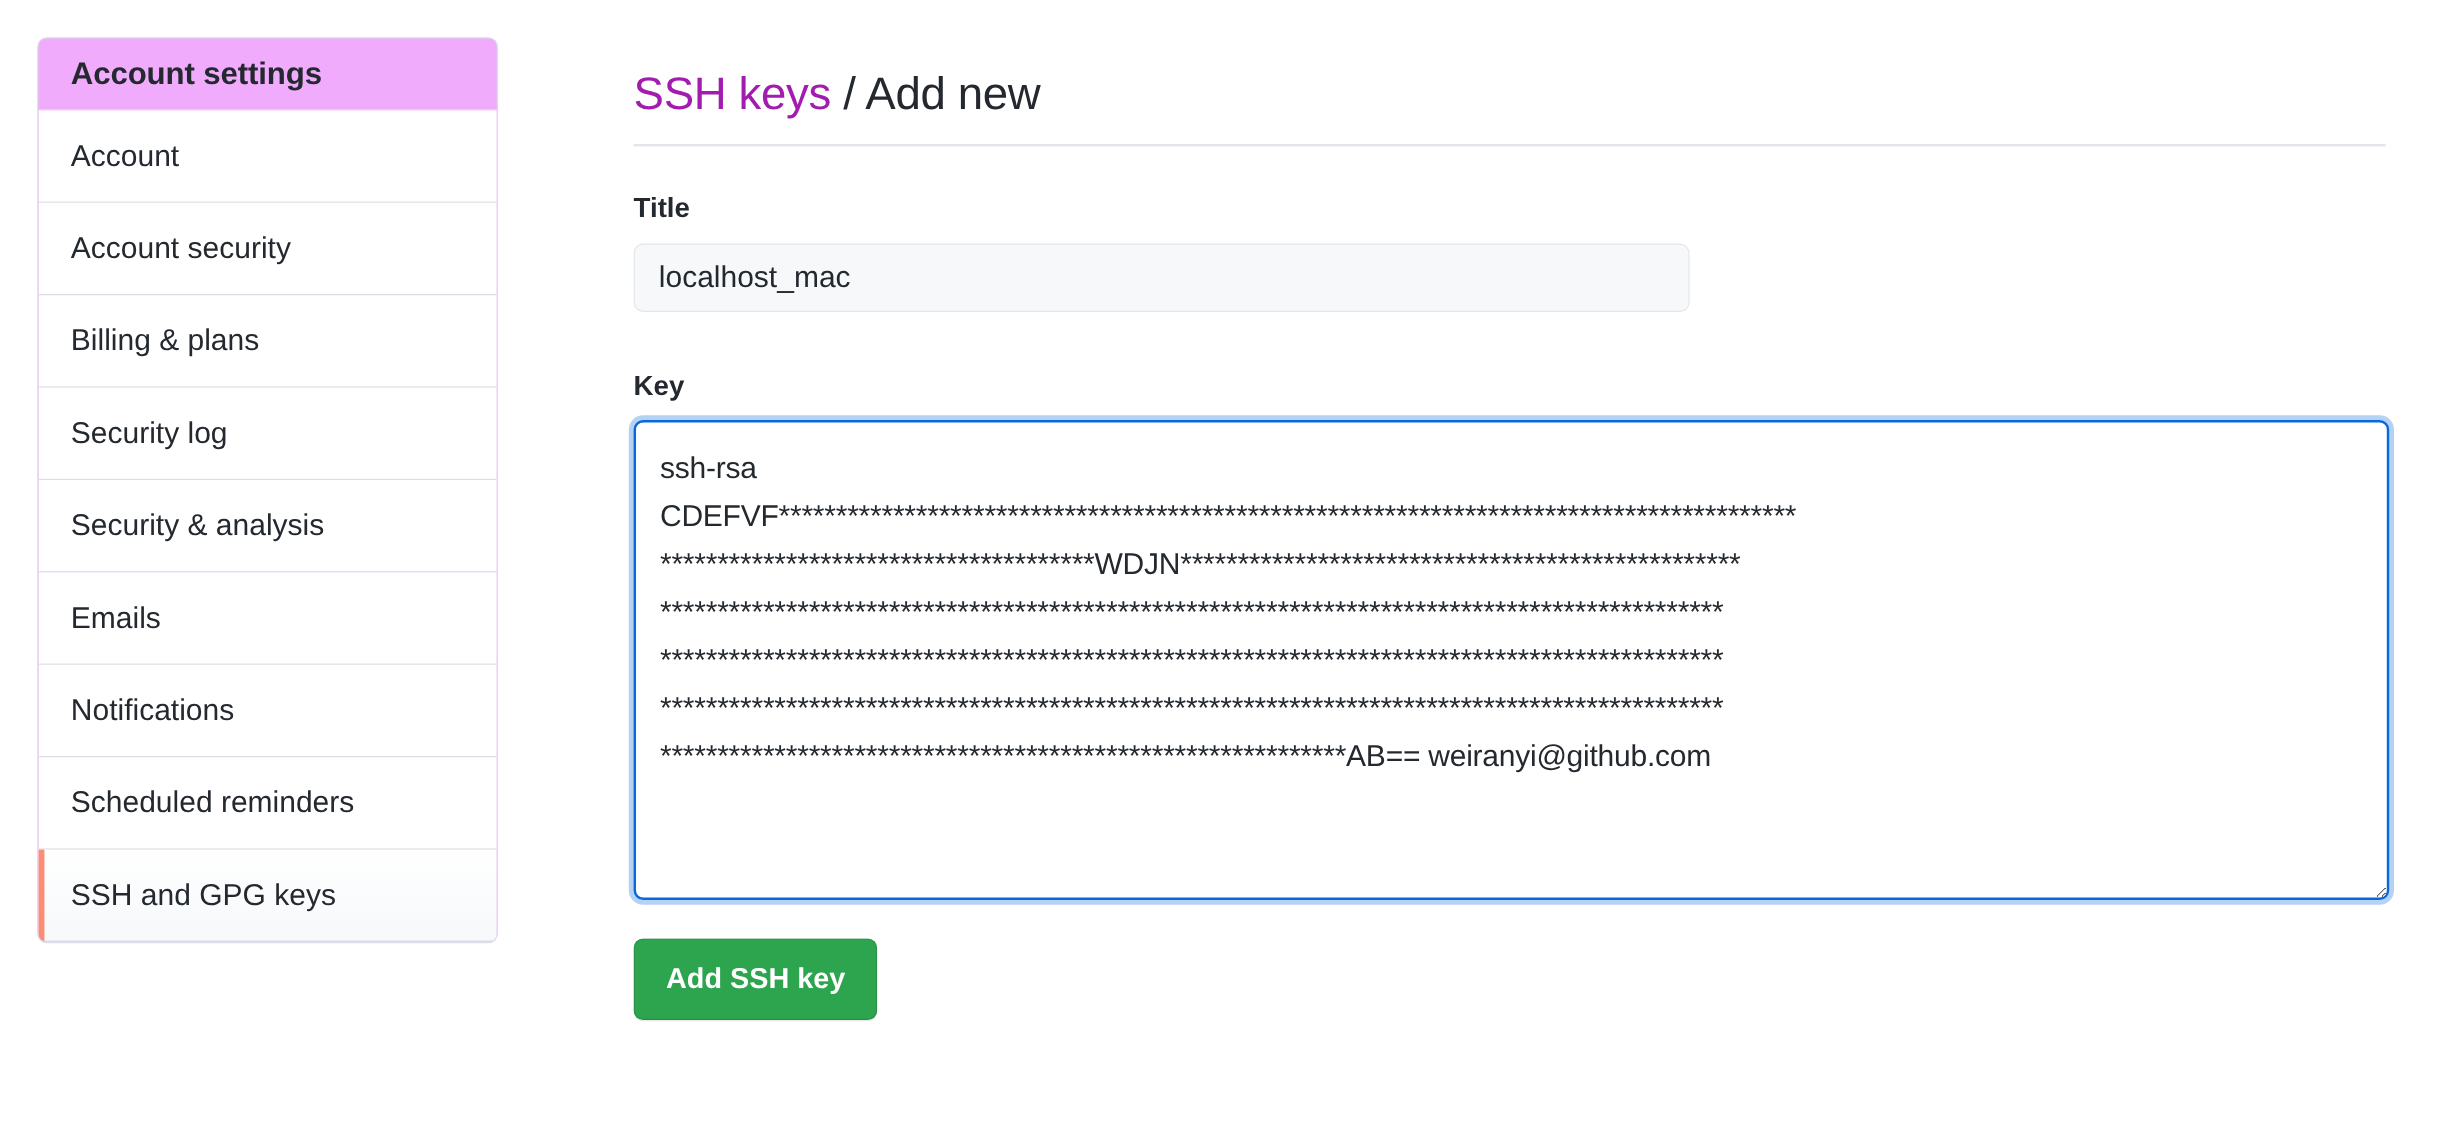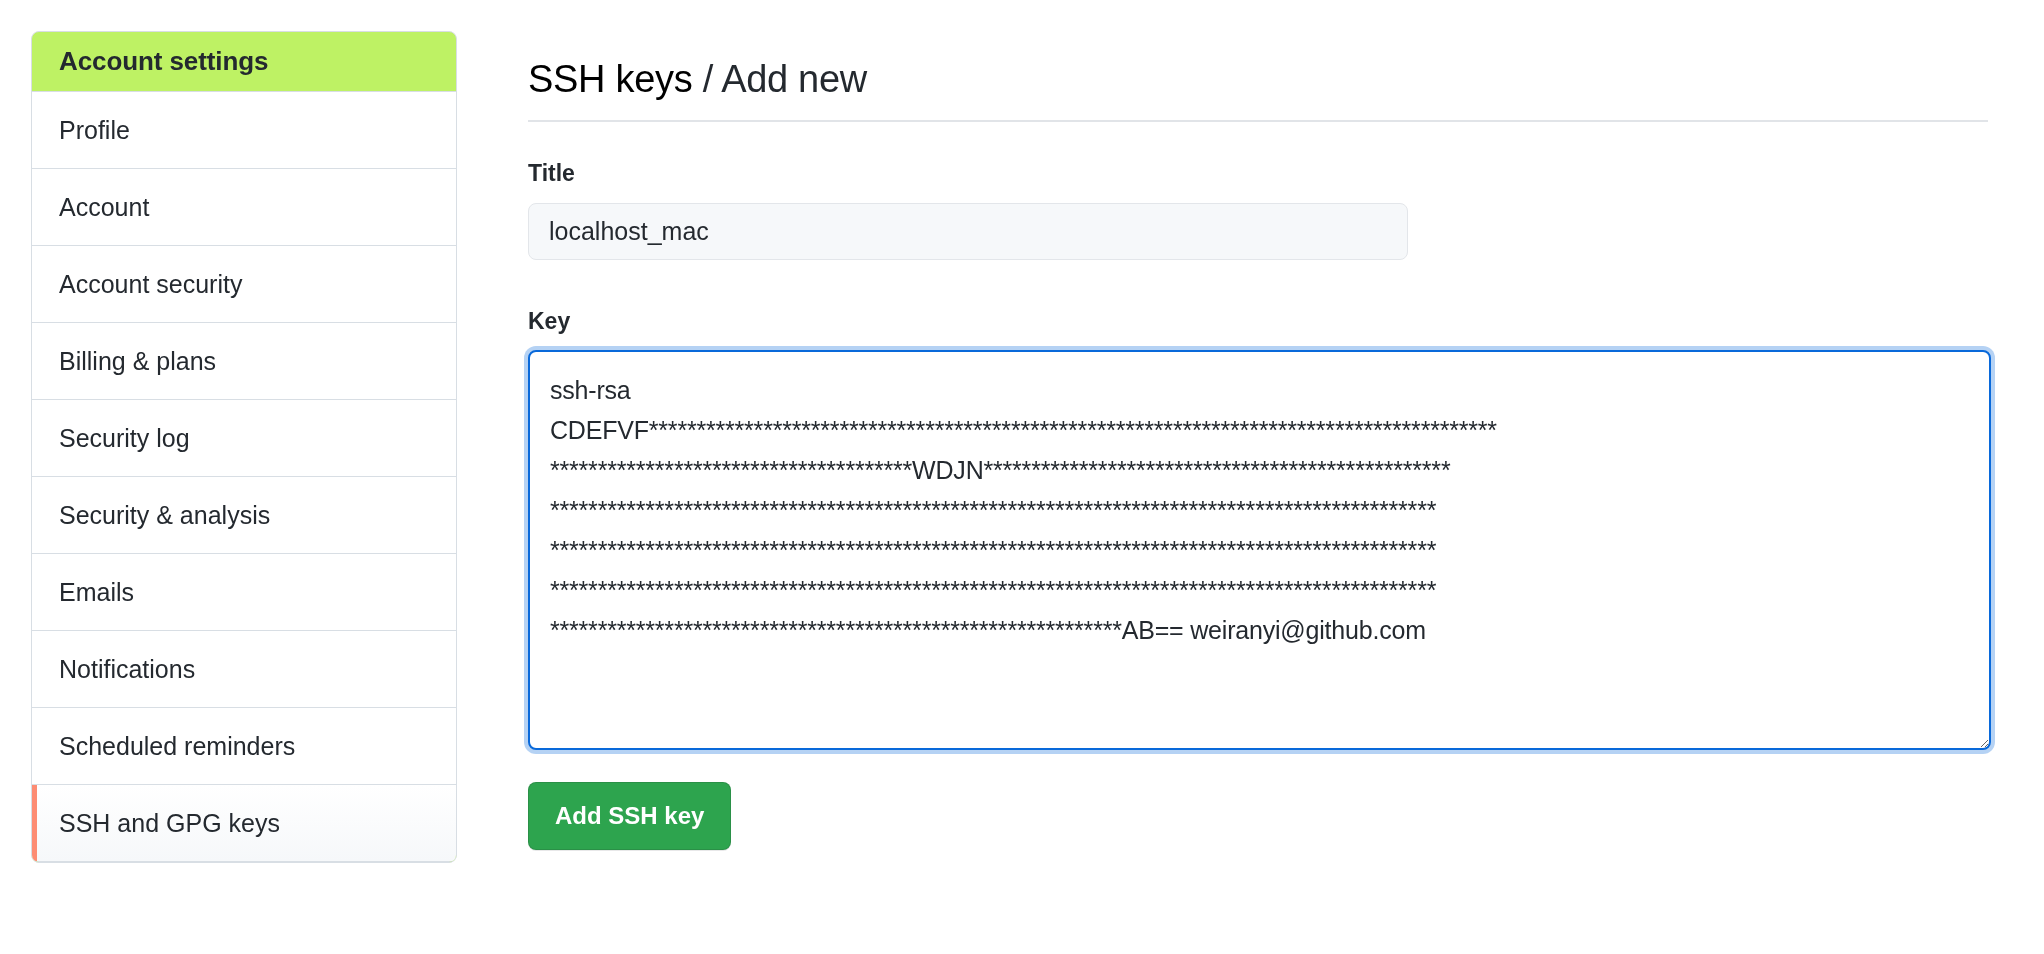--- a/index.html
+++ b/index.html
@@ -17,24 +17,24 @@
     height: 954px;
     overflow: hidden;
     background: #ffffff;
   }
 
   
   .sidebar {
     position: absolute;
     left: 31px;
     top: 31px;
-    width: 426px;
+    width: 384px;
     border: 1px solid #d8dee4;
     border-radius: 8px;
-    background: #bef264;
+    background: #f0abfc;
     overflow: hidden;
   }
   .sidebar-heading {
     height: 60px;
     display: flex;
     align-items: center;
     padding-left: 27px;
     font-size: 26px;
     font-weight: 700;
     color: #24292f;
@@ -81,21 +81,21 @@
     left: 0;
     top: 32px;
     font-size: 38px;
     line-height: 1.2;
     font-weight: 400;
     color: #24292f;
     letter-spacing: -0.3px;
     white-space: nowrap;
   }
   .breadcrumb .crumb-link {
-    color: #000000;
+    color: #a21caf;
     text-decoration: none;
     cursor: pointer;
   }
   .breadcrumb .crumb-sep { color: #24292f; }
   .breadcrumb .crumb-current { color: #24292f; }
 
   .rule {
     position: absolute;
     left: 0;
     top: 112px;
@@ -176,23 +176,20 @@
   }
 </style>
 </head>
 <body>
 
 <div class="page">
 
   <nav class="sidebar">
     <div class="sidebar-heading">Account settings</div>
 
-    <div class="sidebar-item">
-      <span>Profile</span>
-    </div>
     <div class="sidebar-item">
       <span>Account</span>
     </div>
     <div class="sidebar-item">
       <span>Account security</span>
     </div>
     <div class="sidebar-item">
       <span>Billing &amp; plans</span>
     </div>
     <div class="sidebar-item">

